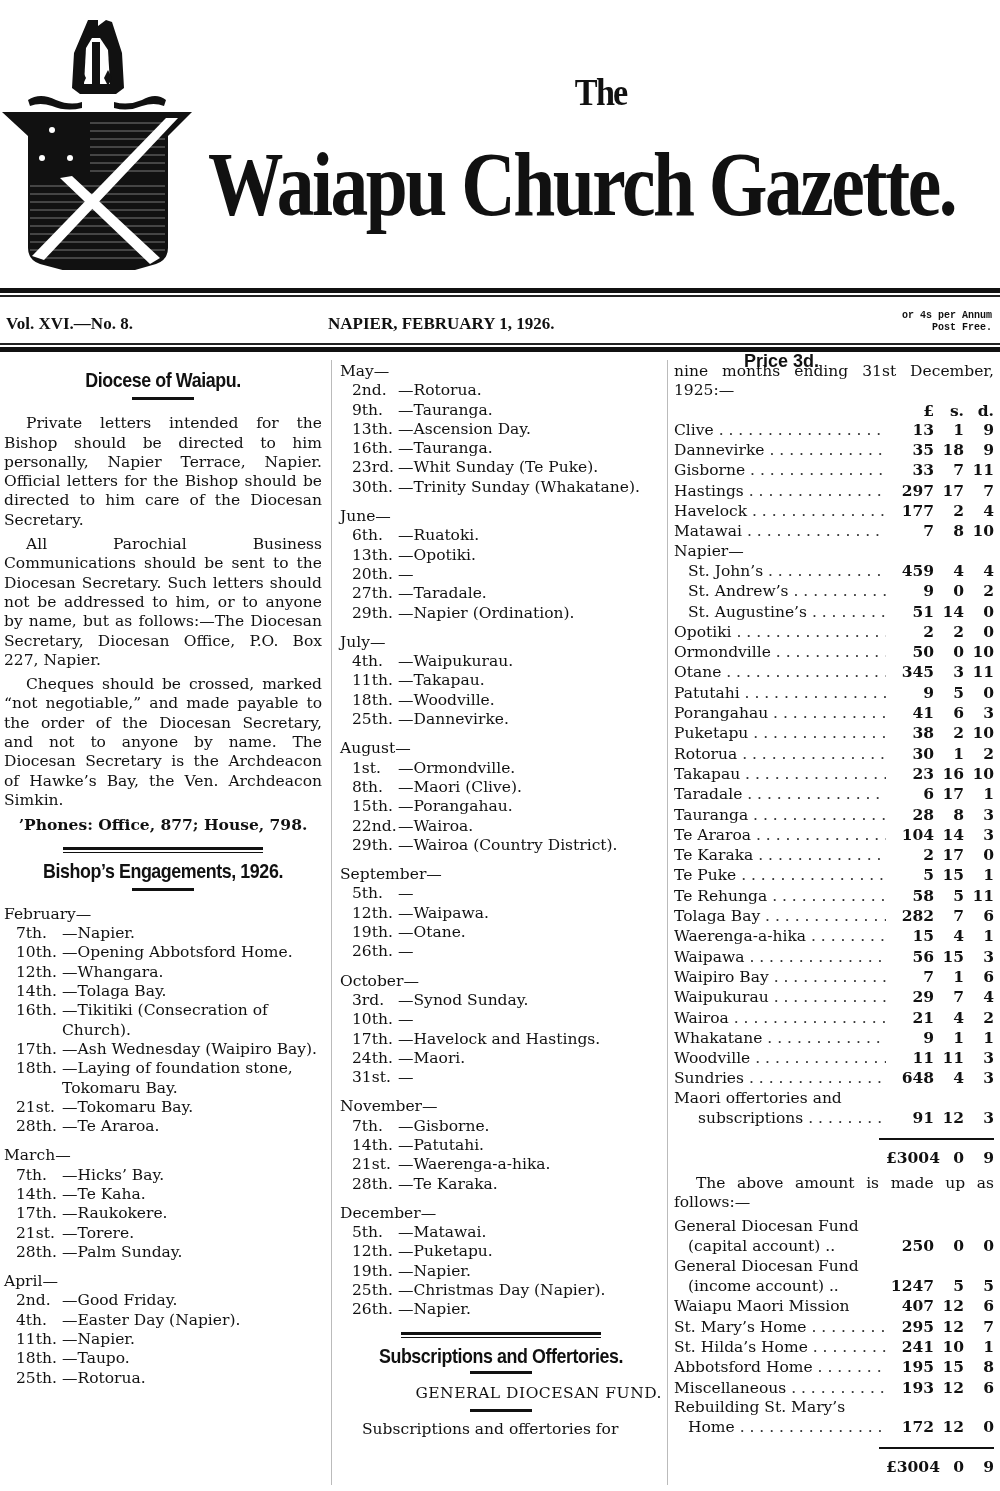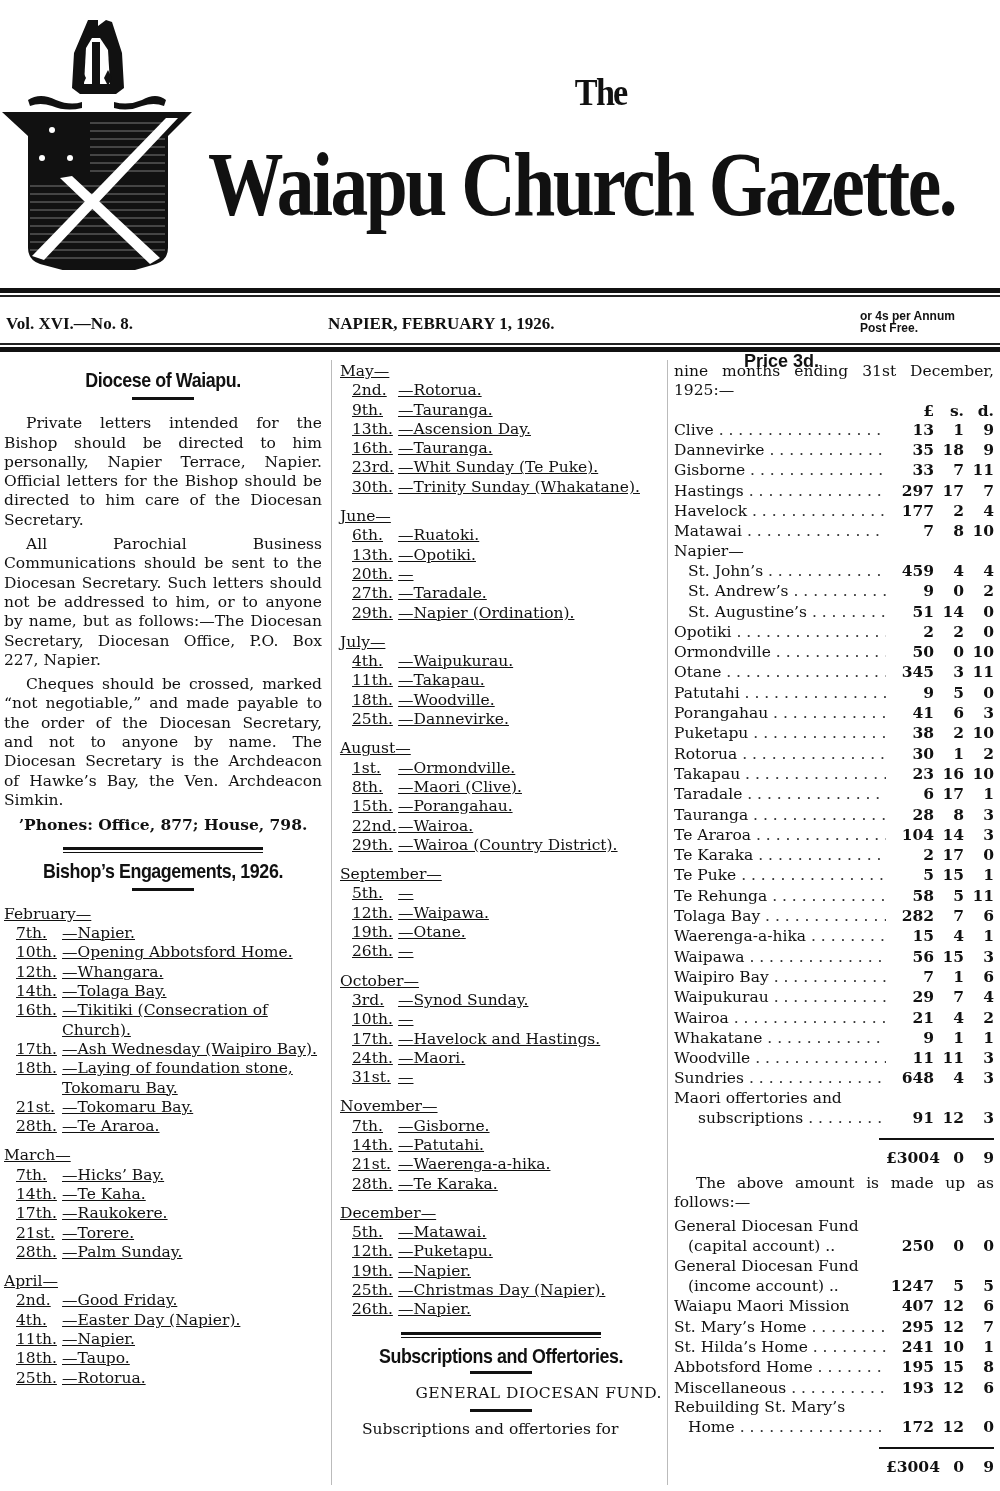--- a/index.html
+++ b/index.html
@@ -13,36 +13,36 @@
            font-family: "Liberation Serif", serif; font-weight: bold; font-size: 92px;
            letter-spacing: -3px; line-height: 1; transform: scaleX(0.82); transform-origin: left top;
            white-space: nowrap; }
   .rule-thick { position: absolute; left: 0; width: 1000px; height: 5px; background: #111; }
   .rule-thin { position: absolute; left: 0; width: 1000px; height: 2px; background: #222; }
   .dateline { position: absolute; top: 310px; left: 0; width: 940px; height: 30px;
               font-family: "Liberation Serif", serif; font-size: 17px; font-weight: bold; }
   .dateline .vol { position: absolute; left: 6px; top: 4px; }
   .dateline .place { position: absolute; left: 328px; top: 4px; }
   .dateline .price { position: absolute; left: 744px; top: 4px; font-family: "Liberation Sans", sans-serif; font-size: 18px; margin-top: 37px; }
-  .dateline .annum { position: absolute; left: 860px; top: 0px; font-family: Liberation Sans, sans-serif;
-                     font-size: 12px; line-height: 12px; width: 132px; }
+  .dateline .annum { position: absolute; left: 860px; top: 0px; font-family: Liberation Mono, monospace;
+                     font-size: 10px; line-height: 12px; text-align: right; width: 132px; }
   .col { position: absolute; top: 362px; font-size: 15.5px; line-height: 19.3px; }
   .col1 { left: 4px; width: 318px; }
   .col2 { left: 340px; width: 322px; }
   .col3 { left: 674px; width: 320px; }
   .col-rule { position: absolute; top: 360px; width: 1px; height: 1125px; background: #bbb; }
   .heading { font-family: "Liberation Sans", sans-serif; font-weight: bold; font-size: 21px;
              text-align: center; letter-spacing: -0.5px; transform: scaleX(0.85); margin: 8px 0 4px; }
   .short-rule { width: 62px; height: 3px; background: #111; margin: 8px auto 14px; }
   .double-rule { width: 200px; margin: 12px auto 8px; }
   .double-rule div { height: 3px; background: #111; margin-bottom: 2px; }
   .double-rule div + div { height: 1px; }
   p { margin: 0 0 5px; text-align: justify; text-indent: 22px; }
   .phones { text-align: center; font-weight: bold; text-indent: 0; }
-  .month { margin-top: 10px; text-decoration: underline; }
+  .month { margin-top: 10px; }
   .month:first-child { margin-top: 0; }
   .entry { display: flex; padding-left: 12px; }
   .entry .day { width: 46px; text-align: left; flex-shrink: 0; }
   .entry .txt { padding-left: 0; }
   .sub-heading { text-align: right; margin: 6px 0; letter-spacing: 0.5px; }
   .intro { text-indent: 22px; text-align: justify; }
   .ledger-row { display: flex; align-items: baseline; }
   .ledger-row .name { flex: 1; overflow: hidden; white-space: nowrap; }
   .ledger-row .name.indent { padding-left: 14px; }
   .ledger-row .name.indent2 { padding-left: 24px; }

